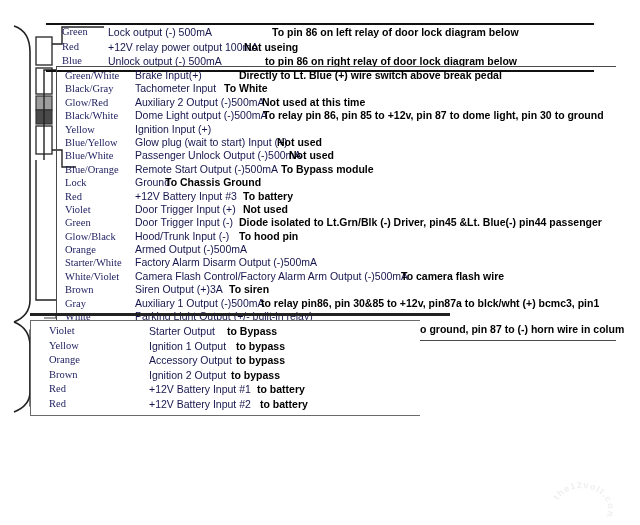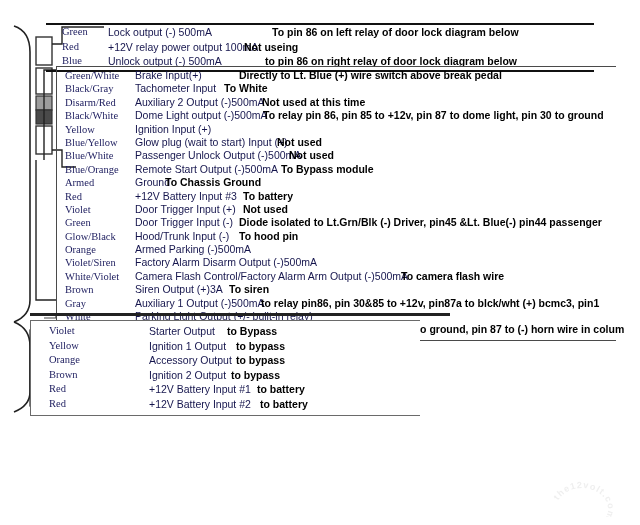--- a/index.html
+++ b/index.html
@@ -178,21 +178,21 @@
         <span class="note" style="left:182px">Directly to Lt. Blue (+) wire switch above break pedal</span>
       </div>
 
       <div class="row">
         <span class="wire">Black/Gray</span>
         <span class="fn">Tachometer Input</span>
         <span class="note" style="left:167px">To White</span>
       </div>
 
       <div class="row">
-        <span class="wire">Disarm/Red</span>
+        <span class="wire">Glow/Red</span>
         <span class="fn">Auxiliary 2 Output (-)500mA</span>
         <span class="note" style="left:205px">Not used at this time</span>
       </div>
 
       <div class="row">
         <span class="wire">Black/White</span>
         <span class="fn">Dome Light output (-)500mA</span>
         <span class="note" style="left:206px">To relay pin 86, pin 85 to +12v, pin 87 to dome light, pin 30 to ground</span>
       </div>
 
@@ -214,21 +214,21 @@
         <span class="note" style="left:232px">Not used</span>
       </div>
 
       <div class="row">
         <span class="wire">Blue/Orange</span>
         <span class="fn">Remote Start Output (-)500mA</span>
         <span class="note" style="left:224px">To Bypass module</span>
       </div>
 
       <div class="row">
-        <span class="wire">Armed</span>
+        <span class="wire">Lock</span>
         <span class="fn">Ground</span>
         <span class="note" style="left:108px">To Chassis Ground</span>
       </div>
 
       <div class="row">
         <span class="wire">Red</span>
         <span class="fn">+12V Battery Input #3</span>
         <span class="note" style="left:186px">To battery</span>
       </div>
 
@@ -245,26 +245,26 @@
       </div>
 
       <div class="row">
         <span class="wire">Glow/Black</span>
         <span class="fn">Hood/Trunk Input (-)</span>
         <span class="note" style="left:182px">To hood pin</span>
       </div>
 
       <div class="row">
         <span class="wire">Orange</span>
-        <span class="fn">Armed Parking (-)500mA</span>
+        <span class="fn">Armed Output (-)500mA</span>
         <span class="note" style="left:196px"></span>
       </div>
 
       <div class="row">
-        <span class="wire">Violet/Siren</span>
+        <span class="wire">Starter/White</span>
         <span class="fn">Factory Alarm Disarm Output (-)500mA</span>
         <span class="note" style="left:288px"></span>
       </div>
 
       <div class="row">
         <span class="wire">White/Violet</span>
         <span class="fn">Camera Flash Control/Factory Alarm Arm Output (-)500mA</span>
         <span class="note" style="left:344px">To camera flash wire</span>
       </div>
 

